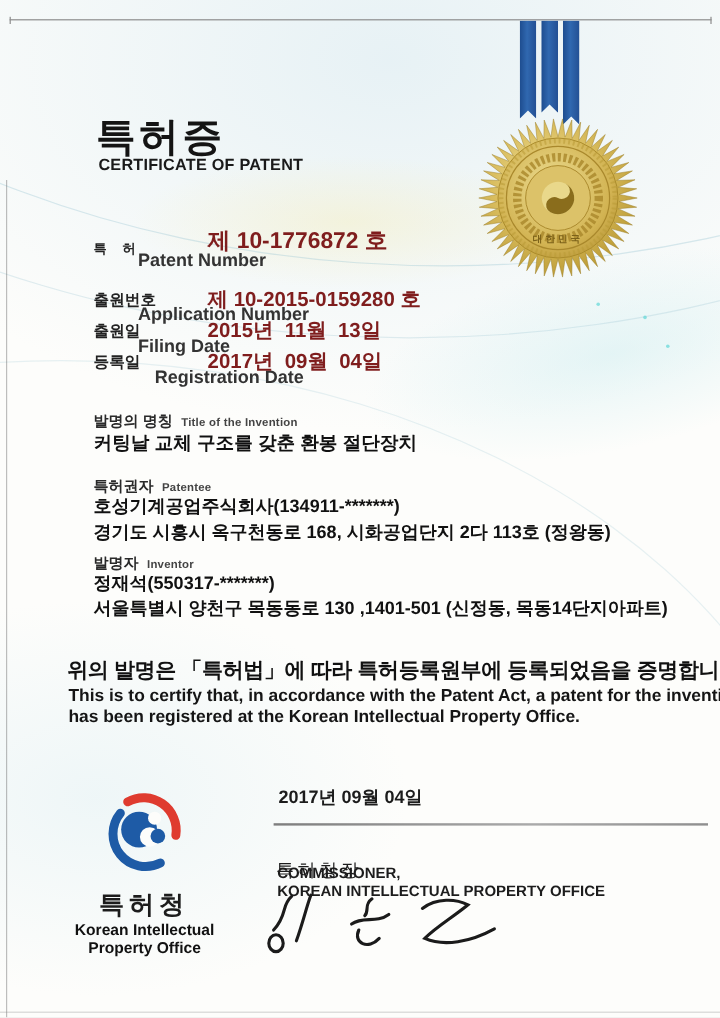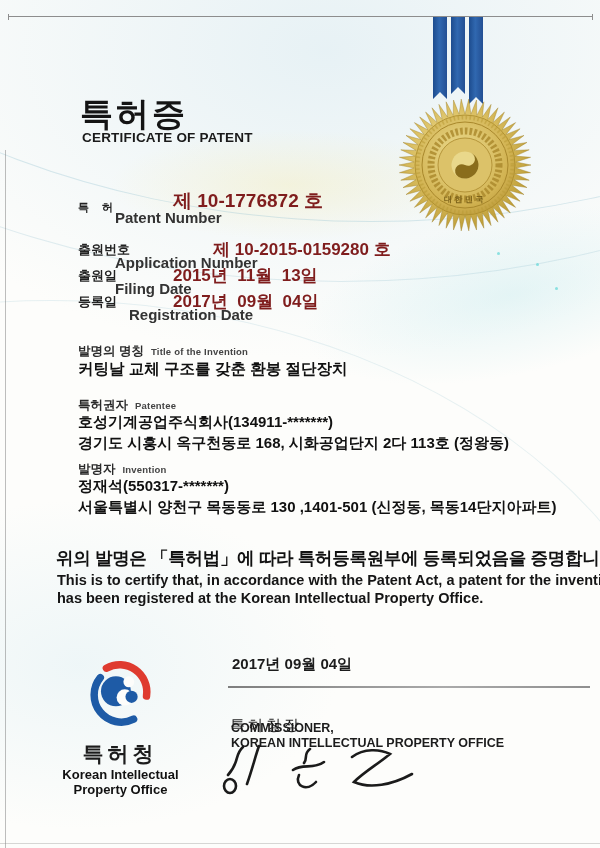--- a/index.html
+++ b/index.html
@@ -110,21 +110,21 @@
 
   <div class="abs title-ko">특허증</div>
   <div class="abs title-en">CERTIFICATE OF PATENT</div>
 
   <div class="abs lbl-ko" style="left:78px;top:200px;font-size:11px;letter-spacing:5px;">특 허</div>
   <div class="abs lbl-en" style="left:78px;top:209px;">Patent Number</div>
   <div class="abs val val-patent">제 10-1776872 호</div>
 
   <div class="abs lbl-ko" style="left:78px;top:241px;">출원번호</div>
   <div class="abs lbl-en" style="left:78px;top:254px;">Application Number</div>
-  <div class="abs val val-std" style="left:173px;top:238px;margin-left:40px;">제 10-2015-0159280 호</div>
+  <div class="abs val val-std" style="left:173px;top:238px;">제 10-2015-0159280 호</div>
 
   <div class="abs lbl-ko" style="left:78px;top:267px;">출원일</div>
   <div class="abs lbl-en" style="left:78px;top:280px;">Filing Date</div>
   <div class="abs val val-std" style="left:173px;top:264px;">2015년  11월  13일</div>
 
   <div class="abs lbl-ko" style="left:78px;top:293px;">등록일</div>
   <div class="abs lbl-en" style="left:92px;top:306px;">Registration Date</div>
   <div class="abs val val-std" style="left:173px;top:290px;">2017년  09월  04일</div>
 
   <div class="abs sec-lbl" style="left:78px;top:343px;">
@@ -132,21 +132,21 @@
   </div>
   <div class="abs body-b" style="left:78px;top:359px;font-size:15.5px;">커팅날 교체 구조를 갖춘 환봉 절단장치</div>
 
   <div class="abs sec-lbl" style="left:78px;top:397px;">
     <span>특허권자</span><span class="en">Patentee</span>
   </div>
   <div class="abs body-b" style="left:78px;top:413px;">호성기계공업주식회사(134911-*******)</div>
   <div class="abs body-b" style="left:78px;top:434px;">경기도 시흥시 옥구천동로 168, 시화공업단지 2다 113호 (정왕동)</div>
 
   <div class="abs sec-lbl" style="left:78px;top:461px;">
-    <span>발명자</span><span class="en">Invention</span>
+    <span>발명자</span><span class="en">Inventor</span>
   </div>
   <div class="abs body-b" style="left:78px;top:477px;">정재석(550317-*******)</div>
   <div class="abs body-b" style="left:78px;top:498px;">서울특별시 양천구 목동동로 130 ,1401-501 (신정동, 목동14단지아파트)</div>
 
   <div class="abs stmt-ko">위의 발명은 「특허법」에 따라 특허등록원부에 등록되었음을 증명합니다.</div>
   <div class="abs stmt-en" style="left:57px;top:572px;">This is to certify that, in accordance with the Patent Act, a patent for the invention</div>
   <div class="abs stmt-en" style="left:57px;top:590px;">has been registered at the Korean Intellectual Property Office.</div>
 
   <div class="abs issue-date">2017년 09월 04일</div>
   <div class="abs rule"></div>

